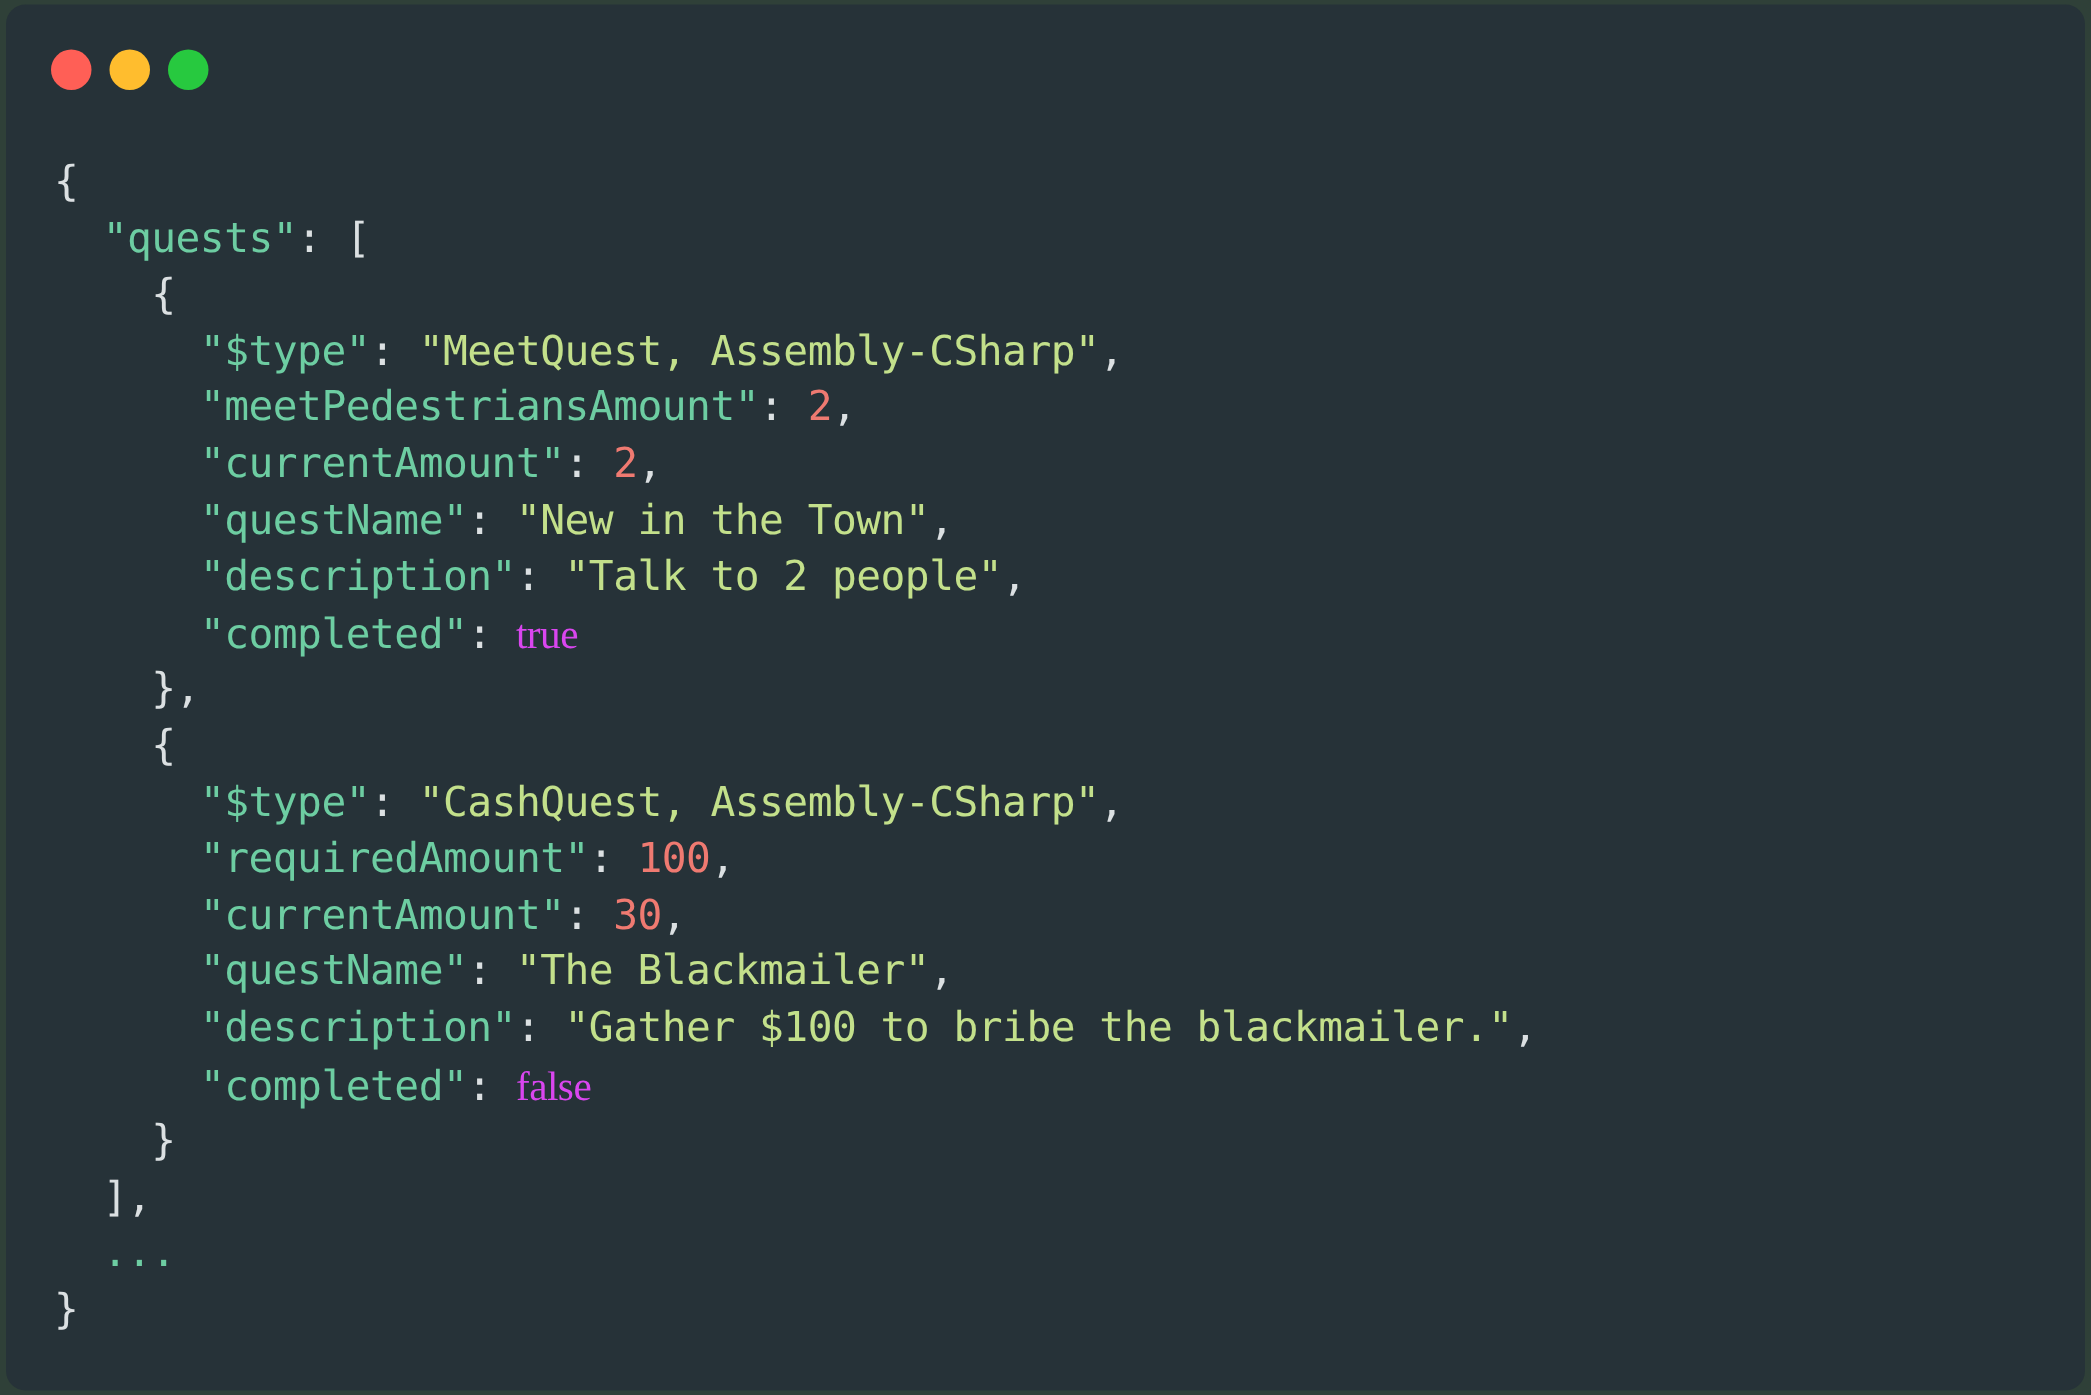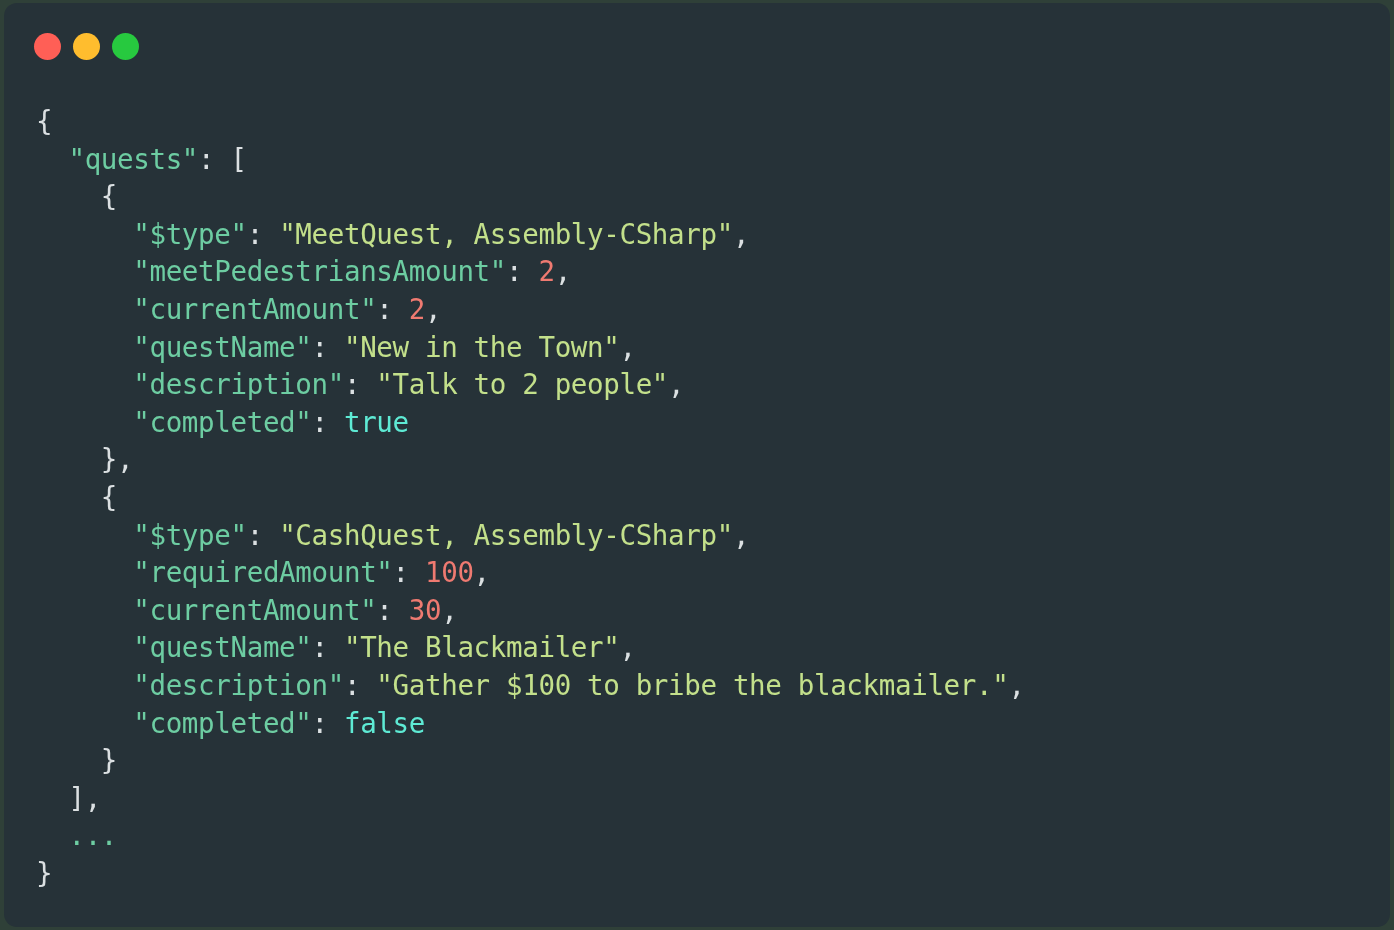--- a/index.html
+++ b/index.html
@@ -73,21 +73,21 @@
     white-space: pre;
     -webkit-font-smoothing: antialiased;
   }
 
   .ln { display: block; height: 37.6px; }
 
   .punc  { color: #dbe0e2; }
   .key   { color: #6dcda2; }
   .str   { color: #c3e08b; }
   .num   { color: #ef7a71; }
-  .bool  { color: #5eead4; }
+  .bool  { color: #d946ef; font-family: Liberation Serif, serif; }
   .ellip { color: #6dcda2; }
 </style>
 </head>
 <body>
 
 <div class="window">
 
   <div class="titlebar">
     <div class="traffic-lights">
       <span class="dot dot-close"></span>

